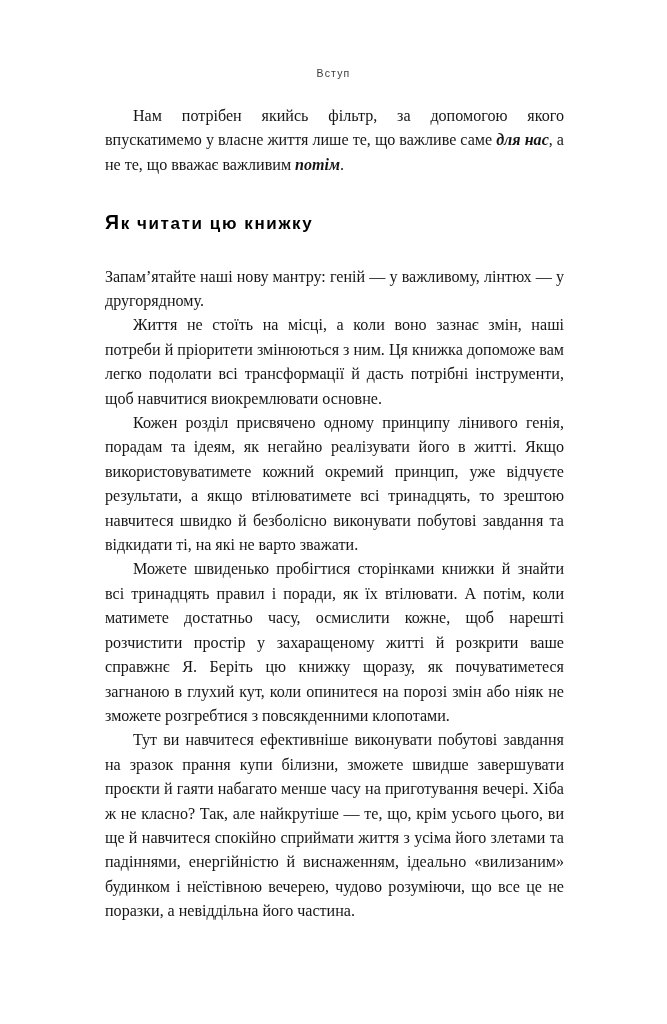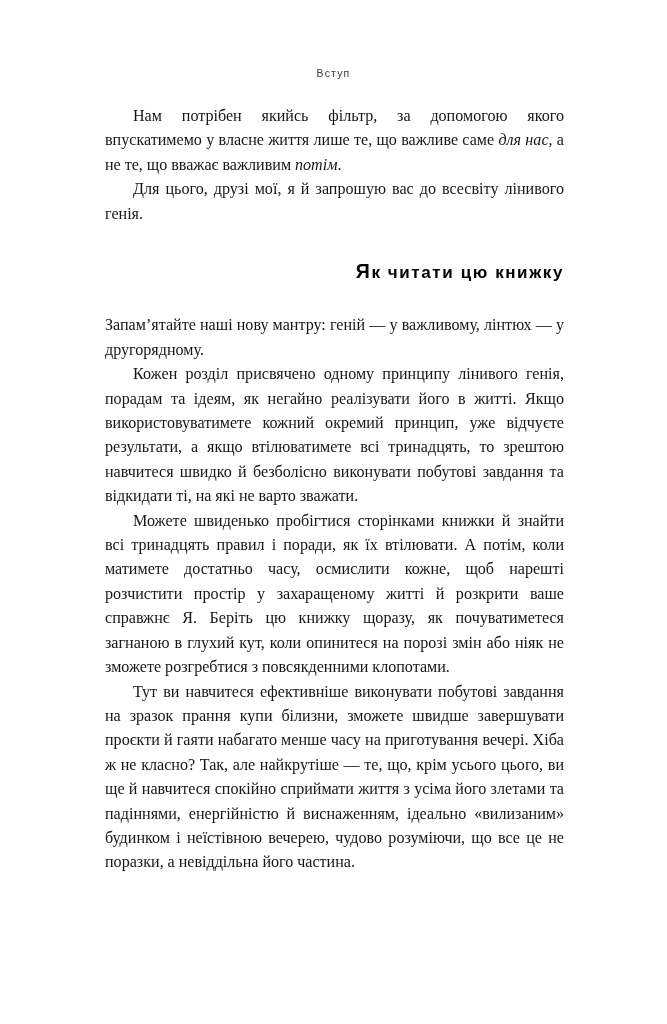--- a/index.html
+++ b/index.html
@@ -58,30 +58,31 @@
     hyphens: manual;
     word-spacing: -0.1px;
     color: #161616;
   }
   p.body-par.no-indent {
     text-indent: 0;
   }
   p.body-par i,
   p.body-par em {
     font-style: italic;
+    font-weight: bold;
   }
 
   
   .section-heading {
     margin: 0;
     font-family: "Liberation Sans", "DejaVu Sans", sans-serif;
     font-weight: bold;
     font-size: 17px;
     letter-spacing: 1.6px;
-    text-align: right;
+    text-align: left;
     text-indent: 0;
     color: #000000;
     line-height: 1.2;
     white-space: nowrap;
   }
   .section-heading .cap {
     font-size: 19.5px;
   }
 
   .gap-before-heading { height: 34px; }
@@ -91,30 +92,30 @@
 <body>
 
 <div class="page">
 
   <div class="running-head">Вступ</div>
 
   <div class="textblock">
 
     <p class="body-par" id="par-0">Нам потрібен якийсь фільтр, за допомогою якого впускатимемо у власне життя лише те, що важливе саме <i>для нас</i>, а не те, що вважає важливим <i>потім</i>.</p>
 
-    <p class="body-par" id="par-1">Для цього, друзі мої, я й запрошую вас до всесвіту лінивого генія.</p>
 
     <div class="gap-before-heading"></div>
 
     <h2 class="section-heading" id="heading-el"><span class="cap">Я</span>к читати цю книжку</h2>
 
     <div class="gap-after-heading"></div>
 
     <p class="body-par no-indent" id="par-2">Запам’ятайте наші нову мантру: геній — у важливому, лінтюх — у другорядному.</p>
 
+    <p class="body-par" id="par-3">Життя не стоїть на місці, а коли воно зазнає змін, наші потреби й пріоритети змінюються з ним. Ця книжка допоможе вам легко подолати всі трансформації й дасть потрібні інструменти, щоб навчитися виокремлювати основне.</p>
 
     <p class="body-par" id="par-4">Кожен розділ присвячено одному принципу лінивого генія, порадам та ідеям, як негайно реалізувати його в житті. Якщо використовуватимете кожний окремий принцип, уже відчуєте результати, а якщо втілюватимете всі тринадцять, то зрештою навчитеся швидко й безболісно виконувати побутові завдання та відкидати ті, на які не варто зважати.</p>
 
     <p class="body-par" id="par-5">Можете швиденько пробігтися сторінками книжки й знайти всі тринадцять правил і поради, як їх втілювати. А потім, коли матимете достатньо часу, осмислити кожне, щоб нарешті розчистити простір у захаращеному житті й розкрити ваше справжнє Я. Беріть цю книжку щоразу, як почуватиметеся загнаною в глухий кут, коли опинитеся на порозі змін або ніяк не зможете розгребтися з повсякденними клопотами.</p>
 
     <p class="body-par" id="par-6">Тут ви навчитеся ефективніше виконувати побутові завдання на зразок прання купи білизни, зможете швидше завершувати проєкти й гаяти набагато менше часу на приготування вечері. Хіба ж не класно? Так, але найкрутіше — те, що, крім усього цього, ви ще й навчитеся спокійно сприймати життя з усіма його злетами та падіннями, енергійністю й виснаженням, ідеально «вилизаним» будинком і неїстівною вечерею, чудово розуміючи, що все це не поразки, а невіддільна його частина.</p>
 
   </div>
 </div>
 

